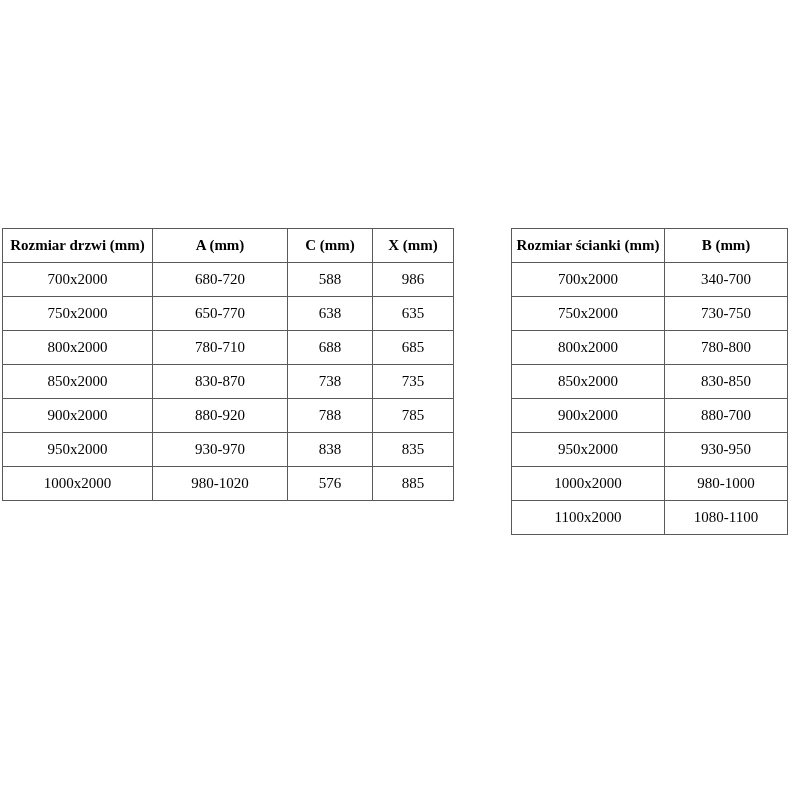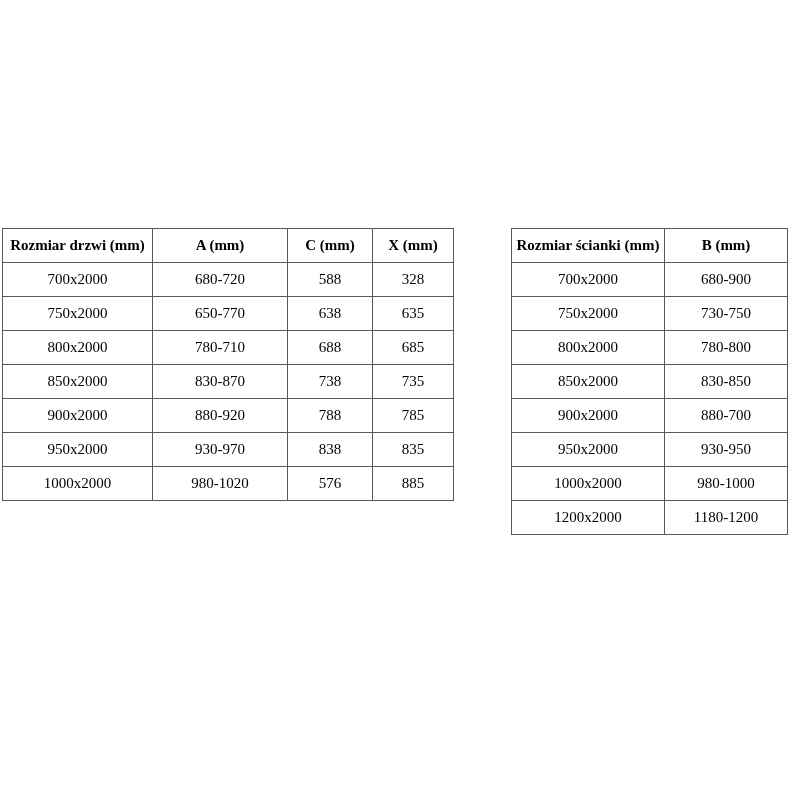--- a/index.html
+++ b/index.html
@@ -66,21 +66,21 @@
         <th>A (mm)</th>
         <th>C (mm)</th>
         <th>X (mm)</th>
       </tr>
     </thead>
     <tbody>
         <tr>
           <td>700x2000</td>
           <td>680-720</td>
           <td>588</td>
-          <td>328</td>
+          <td>986</td>
         </tr>
         <tr>
           <td>750x2000</td>
           <td>650-770</td>
           <td>638</td>
           <td>635</td>
         </tr>
         <tr>
           <td>800x2000</td>
           <td>780-710</td>
@@ -121,21 +121,21 @@
     </colgroup>
     <thead>
       <tr>
         <th>Rozmiar ścianki (mm)</th>
         <th>B (mm)</th>
       </tr>
     </thead>
     <tbody>
         <tr>
           <td>700x2000</td>
-          <td>680-900</td>
+          <td>340-700</td>
         </tr>
         <tr>
           <td>750x2000</td>
           <td>730-750</td>
         </tr>
         <tr>
           <td>800x2000</td>
           <td>780-800</td>
         </tr>
         <tr>
@@ -148,19 +148,19 @@
         </tr>
         <tr>
           <td>950x2000</td>
           <td>930-950</td>
         </tr>
         <tr>
           <td>1000x2000</td>
           <td>980-1000</td>
         </tr>
         <tr>
-          <td>1200x2000</td>
-          <td>1180-1200</td>
+          <td>1100x2000</td>
+          <td>1080-1100</td>
         </tr>
       </tbody>
   </table>
 
 </div>
 
 </body></html>

